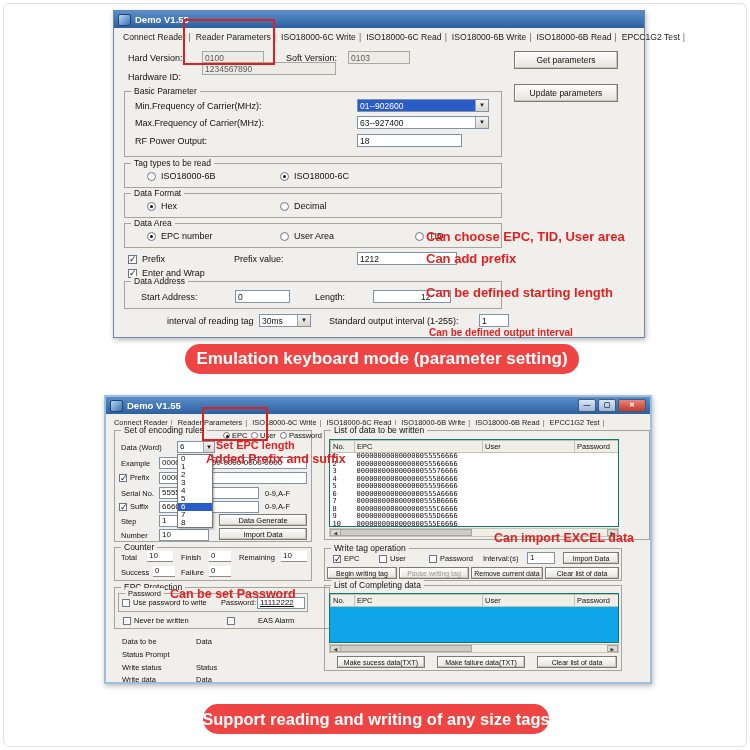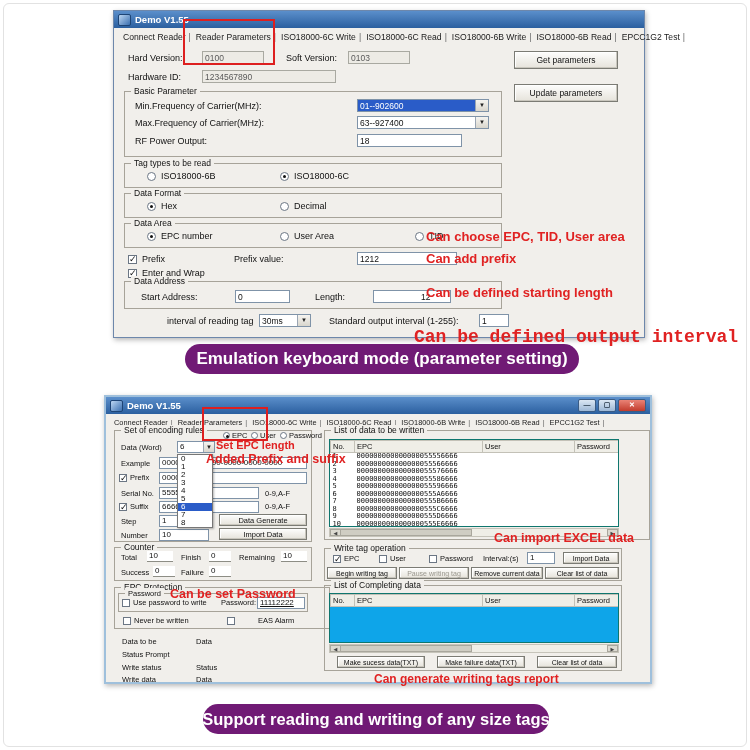--- a/index.html
+++ b/index.html
@@ -25,21 +25,21 @@
   .grp{position:absolute;border:1px solid #a7a399;box-sizing:border-box;}
   .gt{position:absolute;top:-6px;left:6px;background:#f1efeb;padding:0 3px;font-size:8.5px;color:#111;white-space:nowrap;line-height:11px;}
   .btn{position:absolute;background:linear-gradient(#fdfdfc,#e6e3db);border:1px solid #7b7b74;box-shadow:inset -1px -1px 0 #c9c6bd, inset 1px 1px 0 #fff;font-size:8.5px;text-align:center;color:#111;box-sizing:border-box;display:flex;align-items:center;justify-content:center;white-space:nowrap;}
   .btn.dis{color:#9b988f;}
   .cb,.rb{position:absolute;width:9px;height:9px;background:#fff;border:1px solid #6b7684;box-sizing:border-box;}
   .rb{border-radius:50%;}
   .cb.on::after{content:"✓";position:absolute;left:0px;top:-2px;font-size:9px;color:#111;}
   .rb.on::after{content:"";position:absolute;left:2px;top:2px;width:3px;height:3px;border-radius:50%;background:#111;}
   .red{position:absolute;color:#e02222;font-weight:bold;white-space:nowrap;}
   .redbox{position:absolute;border:2px solid #dd1f1f;z-index:6;}
-  .caption{position:absolute;background:#701a75;color:#fff;font-weight:bold;border-radius:15px;display:flex;align-items:center;justify-content:center;white-space:nowrap;}
+  .caption{position:absolute;background:#ef4444;color:#fff;font-weight:bold;border-radius:15px;display:flex;align-items:center;justify-content:center;white-space:nowrap;}
   table.lst{position:absolute;border-collapse:collapse;table-layout:fixed;background:#fff;}
   table.lst th{border:1px solid #c3c1b7;background:#efeee7;font-weight:normal;font-size:7.5px;text-align:left;padding:0 2px;height:11px;color:#111;}
   table.lst td{font-size:7px;font-family:"DejaVu Sans Mono",monospace;padding:0 2px;height:7.5px;line-height:7.5px;color:#111;overflow:hidden;white-space:nowrap;}
   .tblwrap{position:absolute;background:#0ea5e9;border:1px solid #0f766e;box-sizing:border-box;overflow:hidden;}
   .hscroll{position:absolute;height:9px;background:#efeee7;border:1px solid #c6c4ba;box-sizing:border-box;}
   .hthumb{position:absolute;left:10px;top:0;bottom:0;width:45%;background:#cfcdc3;border:1px solid #a9a79d;}
   .harrow{position:absolute;top:0;bottom:0;width:9px;background:#dcdad1;border:1px solid #a9a79d;font-size:5px;line-height:7px;text-align:center;color:#444;}
   .ddl{position:absolute;background:#fff;border:1px solid #777;z-index:5;box-shadow:1px 1px 2px rgba(0,0,0,.3);}
   .ddl div{font-size:8px;line-height:8px;padding:0 3px;color:#111;}
   .ddl div.sel{background:#2a5cc8;color:#fff;}
@@ -64,21 +64,21 @@
       <span class="tab">ISO18000-6B Read</span>
       <span class="tab">EPCC1G2 Test</span>
     </div>
   <div class="redbox" style="left:69px;top:8px;width:88px;height:42px;"></div>
 
   <span class="lab" style="left:14px;top:41px;">Hard Version:</span>
   <span class="fld ro" style="left:88px;top:40px;width:62px;">0100</span>
   <span class="lab" style="left:172px;top:41px;">Soft Version:</span>
   <span class="fld ro" style="left:234px;top:40px;width:62px;">0103</span>
   <span class="lab" style="left:14px;top:60px;">Hardware ID:</span>
-  <span class="fld ro" style="left:88px;top:59px;width:134px;">1234567890</span>
+  <span class="fld ro" style="left:88px;top:51px;width:134px;">1234567890</span>
 
   <div class="btn" style="left:400px;top:40px;width:104px;height:18px;">Get parameters</div>
   <div class="btn" style="left:400px;top:73px;width:104px;height:18px;">Update parameters</div>
 
   <div class="grp" style="left:10px;top:80px;width:378px;height:66px;">
     <span class="gt">Basic Parameter</span>
     <span class="lab" style="left:10px;top:8px;">Min.Frequency of Carrier(MHz):</span>
     <span class="fld combo selblue" style="left:232px;top:7px;width:132px;"><span>01--902600</span><span class="arr">▼</span></span>
     <span class="lab" style="left:10px;top:25px;">Max.Frequency of Carrier(MHz):</span>
     <span class="fld combo" style="left:232px;top:24px;width:132px;"><span>63--927400</span><span class="arr">▼</span></span>
@@ -128,21 +128,21 @@
     <span class="fld" style="left:110px;top:8px;width:55px;">0</span>
     <span class="lab" style="left:190px;top:9px;">Length:</span>
     <span class="fld" style="left:248px;top:8px;width:78px;padding-left:47px;">12</span>
   </div>
   <span class="red" style="left:312px;top:274px;font-size:13px;">Can be defined starting length</span>
 
   <span class="lab" style="left:14px;top:304px;padding-left:39px;">interval of reading tag</span>
   <span class="fld combo" style="left:145px;top:303px;width:52px;"><span>30ms</span><span class="arr">▼</span></span>
   <span class="lab" style="left:215px;top:304px;">Standard output interval (1-255):</span>
   <span class="fld" style="left:365px;top:303px;width:30px;">1</span>
-  <span class="red" style="left:300px;top:316px;font-size:18px;font-family:Liberation Mono, monospace;">Can be defined output interval</span>
+  <span class="red" style="left:315px;top:316px;font-size:10px;">Can be defined output interval</span>
 </div>
 
 <div class="caption" style="left:185px;top:344px;width:394px;height:30px;font-size:17px;">Emulation keyboard mode (parameter setting)</div>
 
 <div class="window" style="left:104px;top:395px;width:544px;height:285px;border:2px solid #9fc0dc;">
   <div class="titlebar">
     <span class="appicon"></span>
     <span>Demo V1.55</span>
     <span class="winbtns">
       <span class="wb">—</span>
@@ -380,16 +380,15 @@
     </div>
     <div class="hscroll" style="left:4px;top:58px;width:290px;">
       <span class="harrow" style="left:0;">◀</span>
       <span class="hthumb"></span>
       <span class="harrow" style="right:0;">▶</span>
     </div>
     <div class="btn" style="left:12px;top:70px;width:88px;height:12px;font-size:7px;">Make sucess data(TXT)</div>
     <div class="btn" style="left:112px;top:70px;width:88px;height:12px;font-size:7px;">Make failure data(TXT)</div>
     <div class="btn" style="left:212px;top:70px;width:80px;height:12px;font-size:7px;">Clear list of data</div>
   </div>
-  <span class="red" style="left:268px;top:275px;font-size:12px;">Can generate writing tags report</span>
 </div>
 
 <div class="caption" style="left:203px;top:704px;width:346px;height:30px;font-size:16.5px;">Support reading and writing of any size tags</div>
 
 </body></html>

